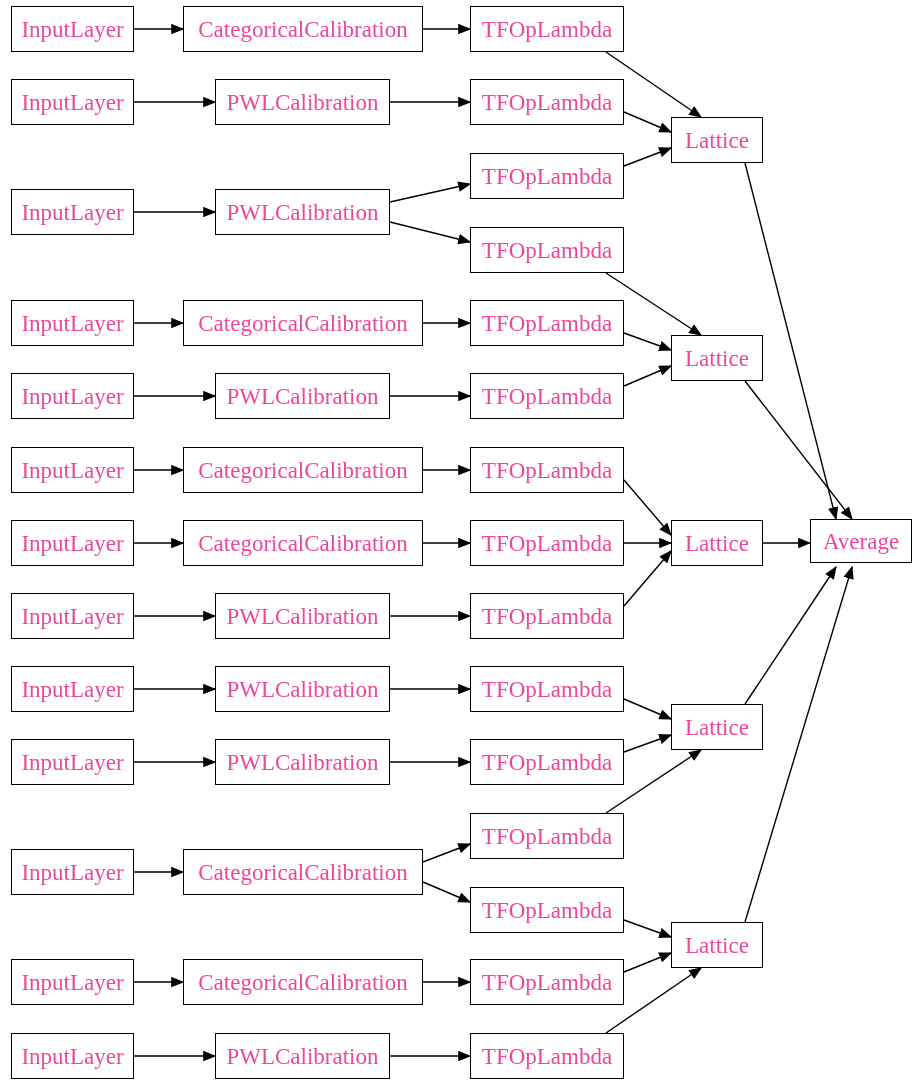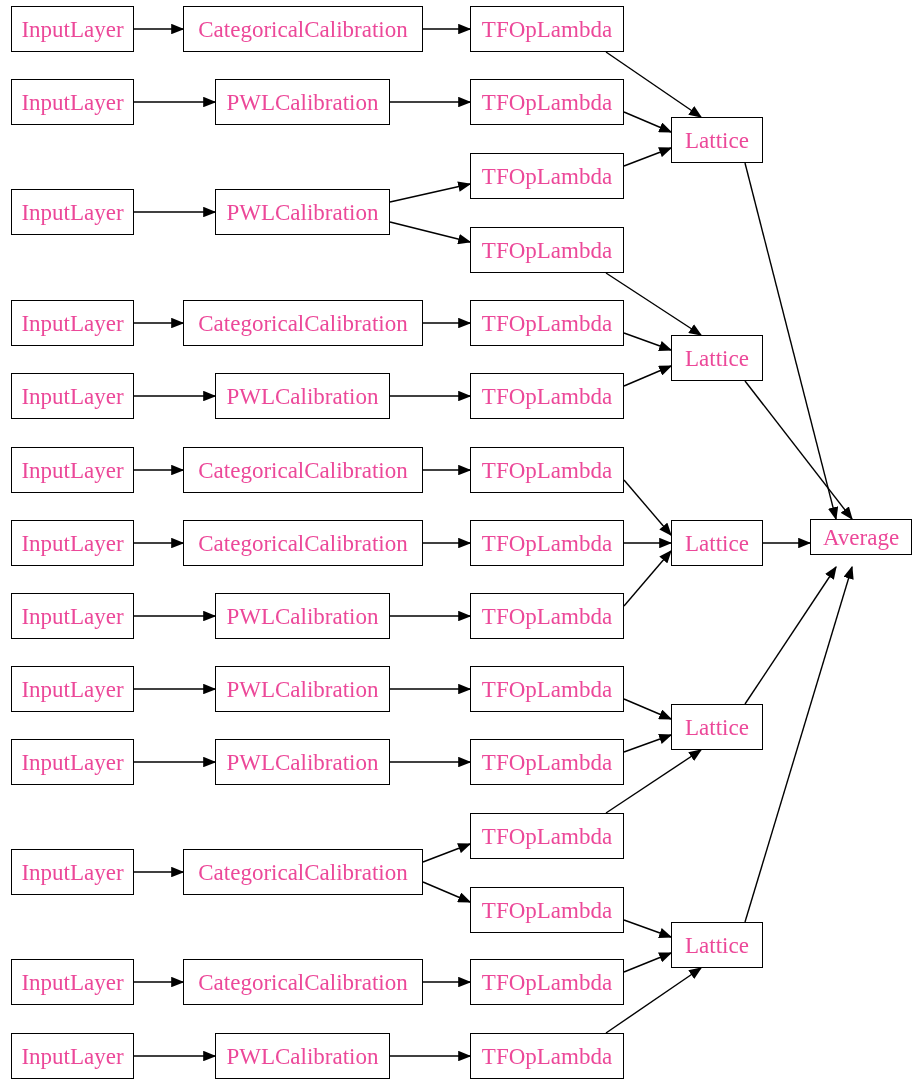--- a/index.html
+++ b/index.html
@@ -147,15 +147,15 @@
       <div class="node" style="left: 470px; top: 739px; width: 154px; height: 46px;">TFOpLambda</div>
       <div class="node" style="left: 470px; top: 813px; width: 154px; height: 46px;">TFOpLambda</div>
       <div class="node" style="left: 470px; top: 887px; width: 154px; height: 46px;">TFOpLambda</div>
       <div class="node" style="left: 470px; top: 959px; width: 154px; height: 46px;">TFOpLambda</div>
       <div class="node" style="left: 470px; top: 1033px; width: 154px; height: 46px;">TFOpLambda</div>
       <div class="node" style="left: 671px; top: 117px; width: 92px; height: 46px;">Lattice</div>
       <div class="node" style="left: 671px; top: 335px; width: 92px; height: 46px;">Lattice</div>
       <div class="node" style="left: 671px; top: 520px; width: 92px; height: 46px;">Lattice</div>
       <div class="node" style="left: 671px; top: 704px; width: 92px; height: 46px;">Lattice</div>
       <div class="node" style="left: 671px; top: 922px; width: 92px; height: 46px;">Lattice</div>
-      <div class="node" style="left: 810px; top: 519px; width: 102px; height: 36px;">Average</div>
+      <div class="node" style="left: 810px; top: 519px; width: 102px; height: 44px;">Average</div>
     </div>
 </div>
 
 </body></html>

